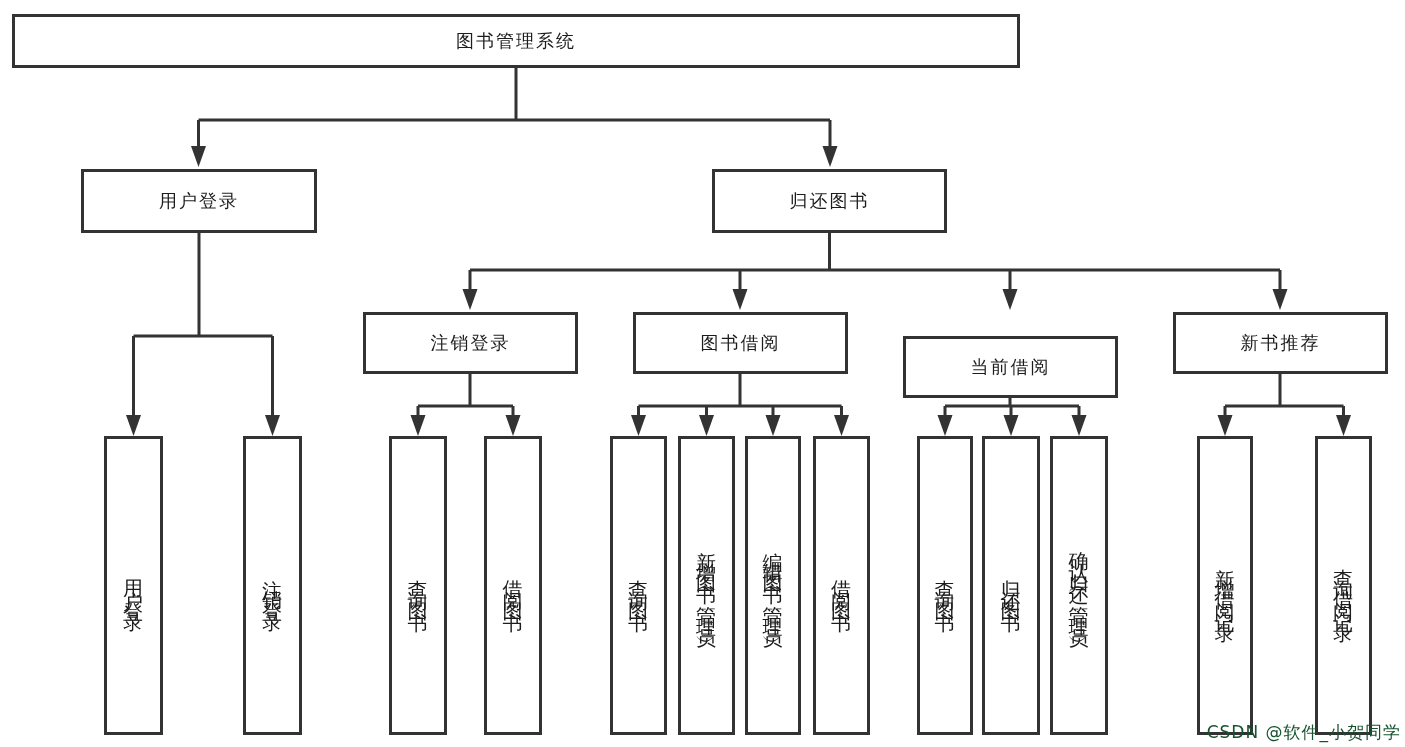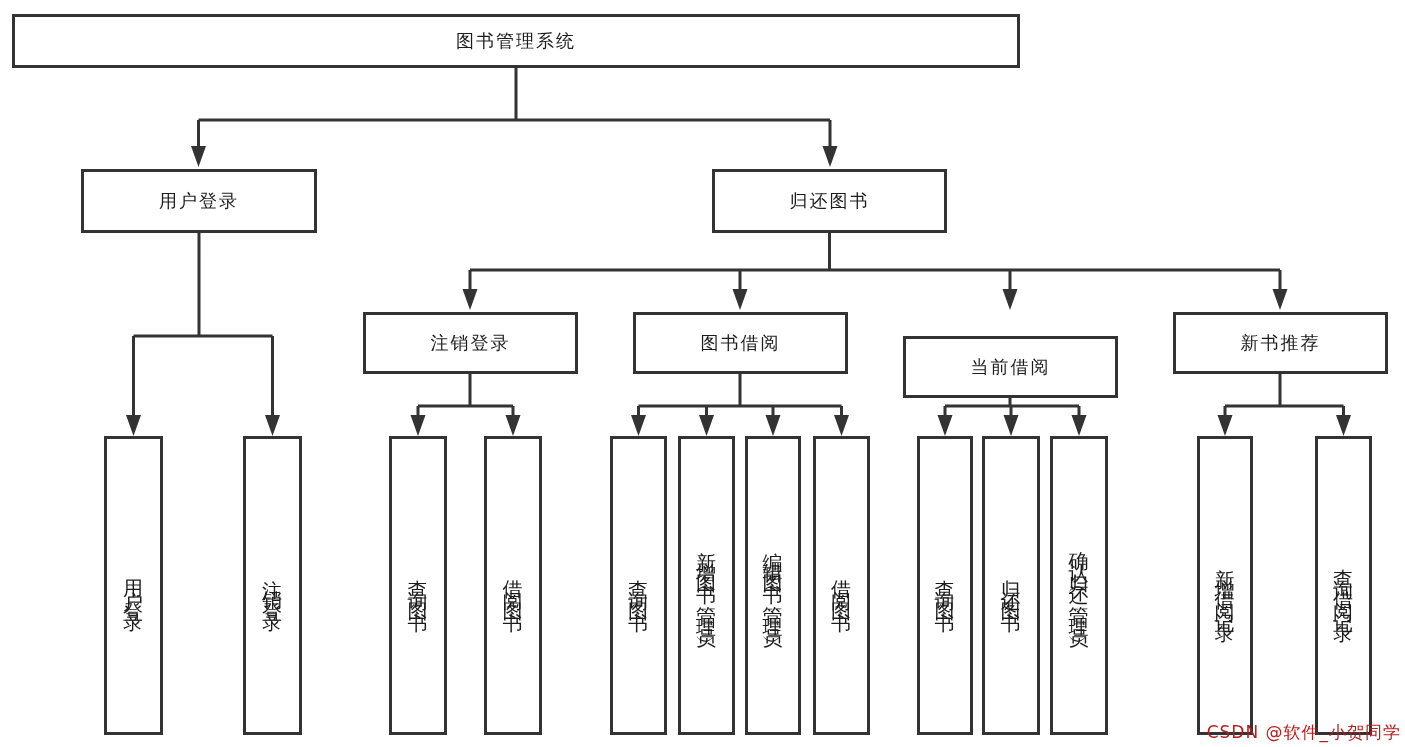--- a/index.html
+++ b/index.html
@@ -56,21 +56,21 @@
     font-size: 20px;
     letter-spacing: 11px;
     line-height: 1;
     white-space: nowrap;
   }
   .watermark {
     position: absolute;
     right: 4px;
     bottom: 3px;
     font-size: 17px;
-    color: #b91c1c;
+    color: #14532d;
     letter-spacing: 1px;
     z-index: 5;
     white-space: nowrap;
   }
 </style>
 </head>
 <body>
 
 <div class="stage">
 

